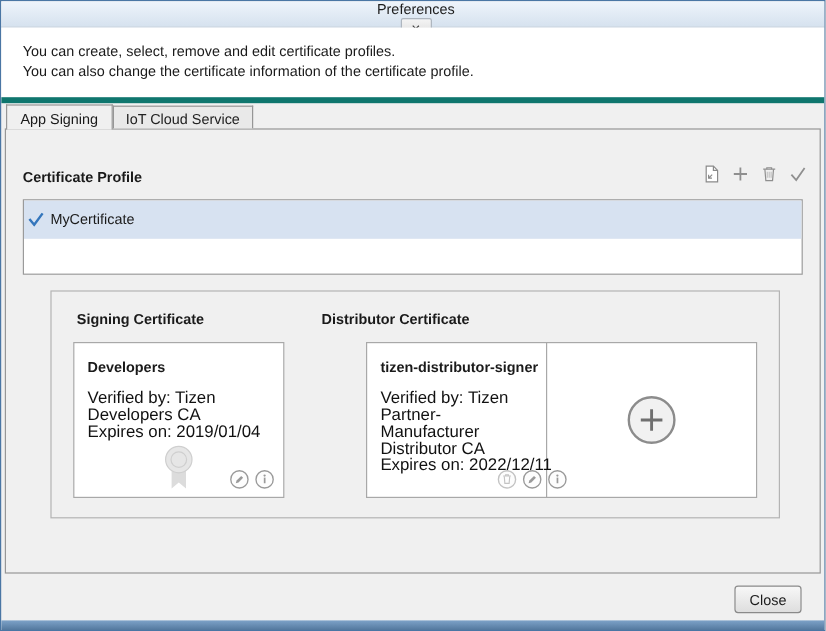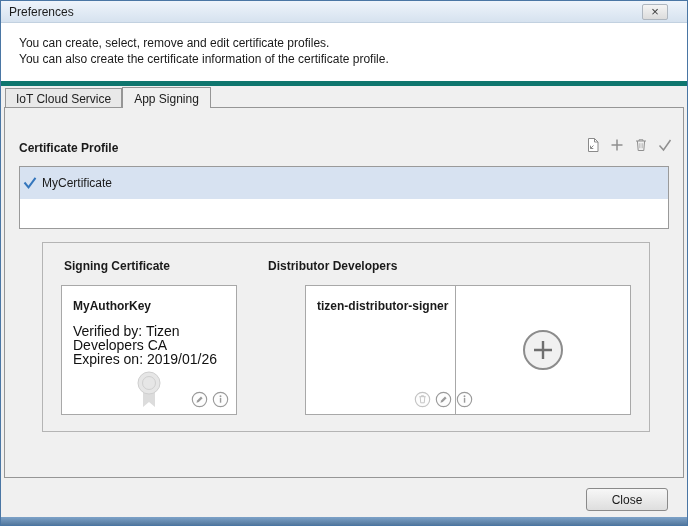--- a/index.html
+++ b/index.html
@@ -7,21 +7,21 @@
   .window {
     position:relative; width:688px; height:526px;
     border:1px solid #4a76a4; background:#f0f0f0; overflow:hidden;
     font-size:12px; color:#1a1a1a;
   }
   
   .titlebar {
     position:absolute; top:0; left:0; right:0; height:22px;
     background:linear-gradient(#eef4fb,#d6e2ef);
     border-bottom:1px solid #c2d1e0;
-    display:flex; align-items:center; padding:0 19px 0 8px;
+    display:flex; align-items:center; padding:0 3px 0 8px;flex-direction:column;
   }
   .titlebar-title { flex:1; font-size:12px; color:#1c1c1c; }
   .win-close {
     width:26px; height:16px; display:flex; align-items:center; justify-content:center;
     font-size:13px; color:#3a3a3a; background:linear-gradient(#f4f4f4,#dcdcdc);
     border:1px solid #aeb6bf; border-radius:2px; cursor:default;
   }
   
   .desc {
     position:absolute; top:22px; left:0; right:0; height:63px;
@@ -76,47 +76,47 @@
   .circle-btn { width:17px; height:17px; cursor:default; }
   .ribbon {
     position:absolute; left:50%; bottom:2px; transform:translateX(-50%); z-index:0;
   }
   .big-add {
     position:absolute; left:50%; top:50%; transform:translate(-50%,-50%);
     width:44px; height:44px; cursor:default;
   }
   
   .close-button {
-    position:absolute; top:487px; right:19px; width:82px; height:23px;
+    position:absolute; top:487px; right:19px; width:56px; height:23px;
     background:linear-gradient(#f7f7f7,#dedede); border:1px solid #8a8a8a; border-radius:3px;
     display:flex; align-items:center; justify-content:center; font-size:12px; cursor:default;
   }
   .bottom-strip {
     position:absolute; left:0; right:0; bottom:0; height:8px;
     background:linear-gradient(#7da2c8,#53789e);
   }
 </style>
 </head>
 <body>
 
 <div class="window">
 
   <div class="titlebar">
     <span class="titlebar-title">Preferences</span>
     <span class="win-close">×</span>
   </div>
 
   <div class="desc">
     <div>You can create, select, remove and edit certificate profiles.</div>
-    <div>You can also create the certificate information of the certificate profile.</div>
+    <div>You can also change the certificate information of the certificate profile.</div>
   </div>
 
   <div class="tabs">
+    <div class="tab tab-active">App Signing</div>
     <div class="tab tab-inactive">IoT Cloud Service</div>
-    <div class="tab tab-active">App Signing</div>
   </div>
 
   <div class="content-box">
 
     <div class="profile-title">Certificate Profile</div>
 
     <div class="profile-toolbar">
       <span class="tool-btn">
         <svg width="16" height="16" viewBox="0 0 16 16">
           <path d="M3.5 1.5h6l3.5 3.5v9.5h-9.5z" fill="#ffffff" stroke="#8a8a8a"></path>
@@ -151,54 +151,58 @@
             <path d="M1.5 5.5l4 4.8 7-9.5" fill="none" stroke="#3476bc" stroke-width="2"></path>
           </svg>
         </span>
         <span>MyCertificate</span>
       </div>
     </div>
 
     <div class="cert-panel">
 
       <div class="cert-heading heading-author">Signing Certificate</div>
-      <div class="cert-heading heading-distributor">Distributor Developers</div>
+      <div class="cert-heading heading-distributor">Distributor Certificate</div>
 
       <div class="card card-author">
         <span class="ribbon">
           <svg width="34" height="40" viewBox="0 0 34 40">
             <path d="M11 20l0 18 6-5 6 5 0-18z" fill="#dcdcdc"></path>
             <circle cx="17" cy="14" r="11" fill="#e6e6e6" stroke="#cfcfcf"></circle>
             <circle cx="17" cy="14" r="6.5" fill="none" stroke="#cfcfcf"></circle>
           </svg>
         </span>
-        <div class="card-name">MyAuthorKey</div>
+        <div class="card-name">Developers</div>
         <div class="card-body" style="position:absolute; z-index:1;">
           <div style="width:150px;">Verified by: Tizen Developers CA</div>
-          <div>Expires on: 2019/01/26</div>
+          <div>Expires on: 2019/01/04</div>
         </div>
         <div class="card-icons">
           <span class="circle-btn">
             <svg width="17" height="17" viewBox="0 0 18 18">
               <circle cx="9" cy="9" r="7.6" fill="#fdfdfd" stroke="#9a9a9a" stroke-width="1.2"></circle>
               <path d="M5.8 12.4l.7-2.4 4.1-4.1 1.7 1.7-4.1 4.1-2.4.7z" fill="#9a9a9a"></path>
             </svg>
           </span>
           <span class="circle-btn">
             <svg width="17" height="17" viewBox="0 0 18 18">
               <circle cx="9" cy="9" r="7.6" fill="#fdfdfd" stroke="#9a9a9a" stroke-width="1.2"></circle>
               <circle cx="9" cy="5.6" r="1" fill="#9a9a9a"></circle>
               <rect x="8.3" y="7.4" width="1.5" height="5" fill="#9a9a9a"></rect>
             </svg>
           </span>
         </div>
       </div>
 
       <div class="card card-distributor">
         <div class="card-name">tizen-distributor-signer</div>
+        <div class="card-body" style="position:absolute; z-index:1;">
+          <div class="body-narrow">Verified by: Tizen Partner-Manufacturer Distributor CA</div>
+          <div>Expires on: 2022/12/11</div>
+        </div>
         <div class="card-icons">
           <span class="circle-btn">
             <svg width="17" height="17" viewBox="0 0 18 18">
               <circle cx="9" cy="9" r="7.6" fill="#fdfdfd" stroke="#c3c3c3" stroke-width="1.2"></circle>
               <path d="M5.6 6h6.8" stroke="#c3c3c3" fill="none"></path>
               <path d="M7.8 6V5h2.4v1" fill="none" stroke="#c3c3c3"></path>
               <path d="M6.6 6.3l.5 6.2h3.8l.5-6.2" fill="none" stroke="#c3c3c3"></path>
             </svg>
           </span>
           <span class="circle-btn">

